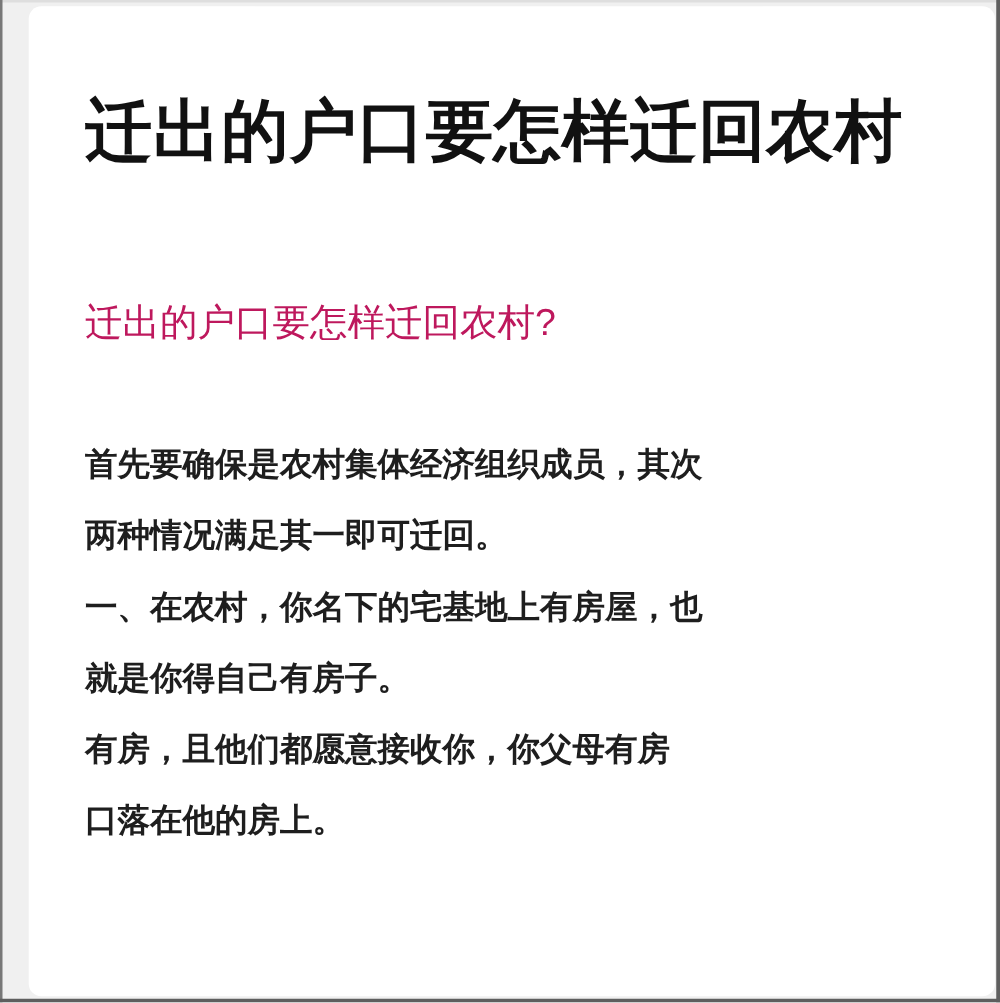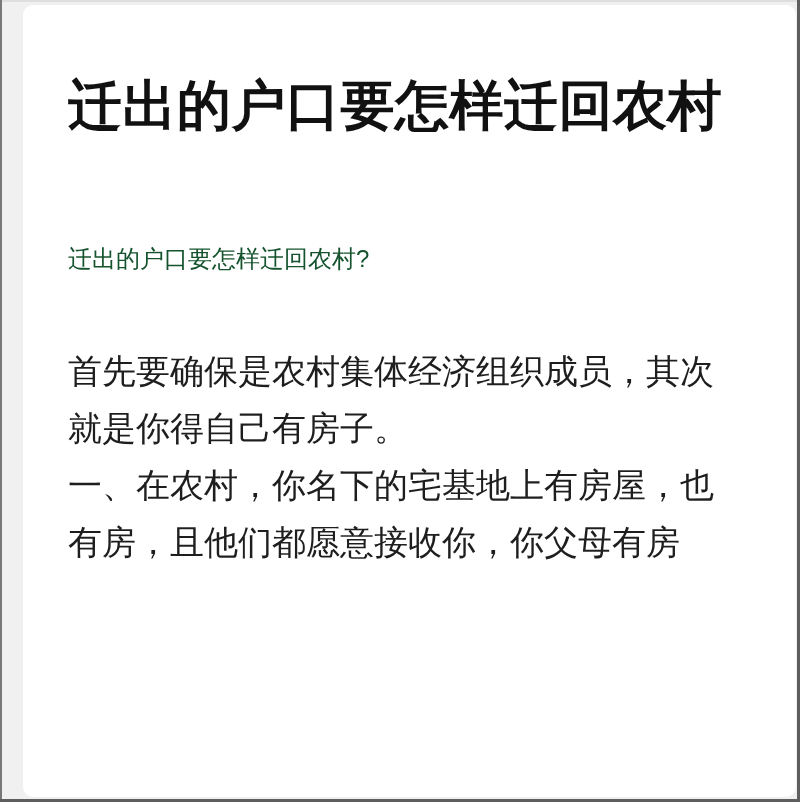--- a/index.html
+++ b/index.html
@@ -28,53 +28,55 @@
     margin: 62px 40px 0 45px;
     font-size: 54px;
     line-height: 76px;
     font-weight: 700;
     color: #111111;
     letter-spacing: 0.5px;
     white-space: nowrap;
   }
   .question-line {
     margin: 87px 40px 0 45px;
-    font-size: 24px;
+    font-size: 30px;
     line-height: 57px;
     font-weight: 400;
-    color: #14532d;
+    color: #be185d;
     white-space: nowrap;
   }
   .body-block {
     margin: 56px 40px 0 45px;
-    font-size: 34px;
+    font-size: 26px;
     line-height: 57px;
-    font-weight: 400;
+    font-weight: 700;
     color: #1e1e1e;
   }
   .body-line { white-space: nowrap; }
 </style>
 </head>
 <body>
 
 <div class="screen">
 
   <div class="card">
 
     <h1 class="article-title">迁出的户口要怎样迁回农村</h1>
 
     <div class="question-line">迁出的户口要怎样迁回农村?</div>
 
     <div class="body-block">
       <div class="body-line">首先要确保是农村集体经济组织成员，其次</div>
+      <div class="body-line">两种情况满足其一即可迁回。</div>
 
+      <div class="body-line">一、在农村，你名下的宅基地上有房屋，也</div>
       <div class="body-line">就是你得自己有房子。</div>
-      <div class="body-line">一、在农村，你名下的宅基地上有房屋，也</div>
 
       <div class="body-line">有房，且他们都愿意接收你，你父母有房</div>
+      <div class="body-line">口落在他的房上。</div>
     </div>
 
   </div>
 
   <div class="edge-top"></div>
   <div class="edge-left"></div>
   <div class="edge-right"></div>
   <div class="edge-bottom"></div>
 
 </div>

